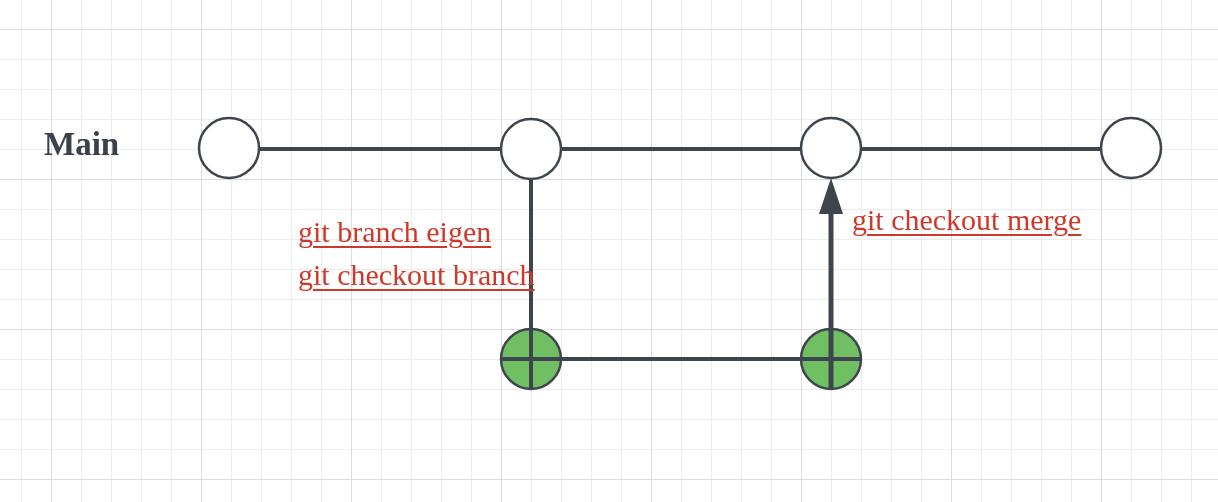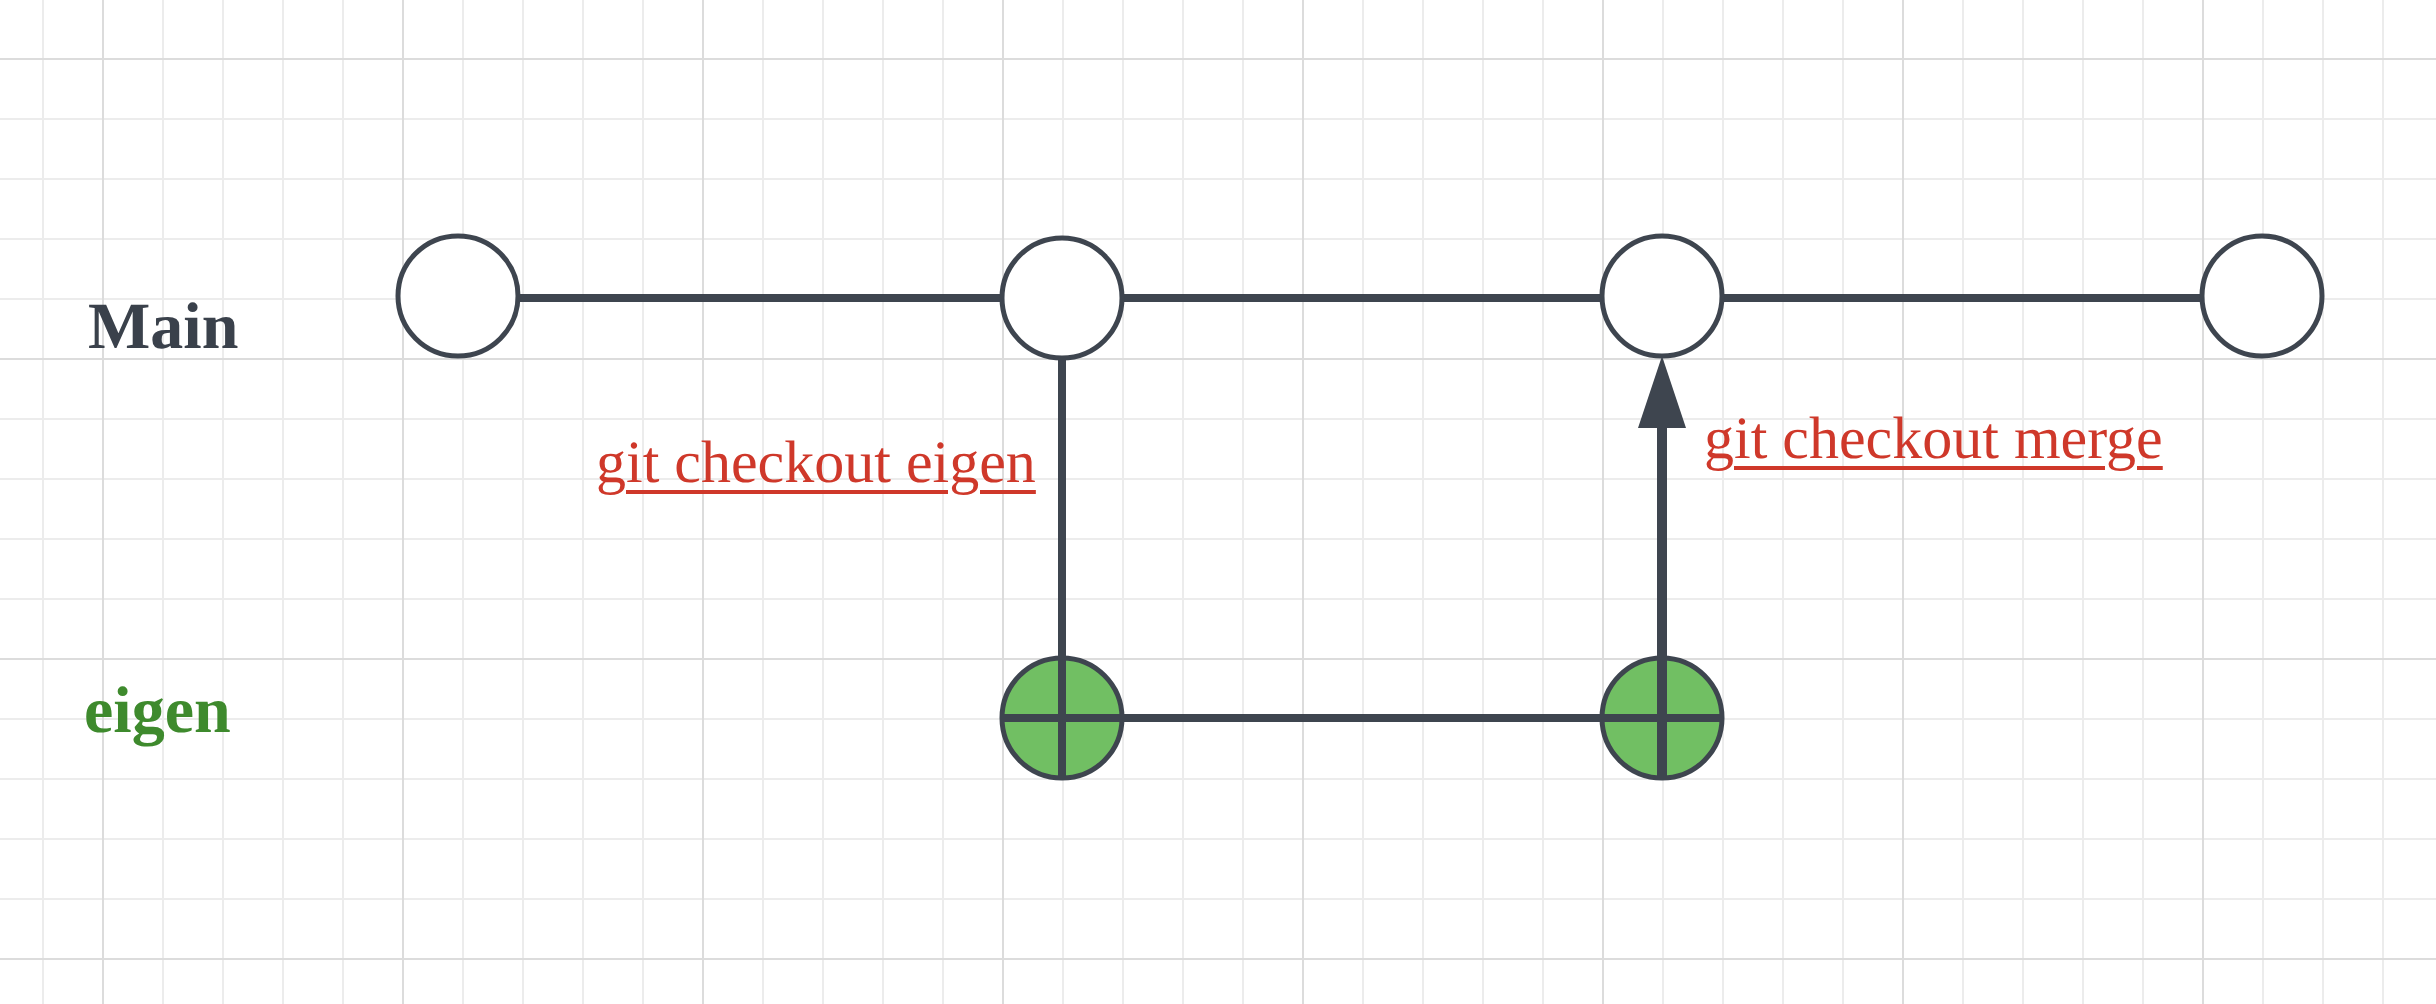--- a/index.html
+++ b/index.html
@@ -30,21 +30,21 @@
     width: 1218px;
     height: 502px;
   }
   .branch-label {
     position: absolute;
     font-weight: bold;
     font-size: 33px;
     line-height: 1.2;
     white-space: nowrap;
   }
-  .branch-label.main  { left: 44px; top: 125px; color: #3a414b; margin-top: 20px; }
+  .branch-label.main  { left: 44px; top: 125px; color: #3a414b; }
   .branch-label.eigen { left: 42px; top: 337px; color: #3e8a2d; }
   .cmd-block {
     position: absolute;
     color: #cf382a;
     font-size: 30px;
     white-space: nowrap;
   }
   .cmd-block .cmd-line {
     text-decoration: underline;
     text-decoration-thickness: 2px;
@@ -72,22 +72,22 @@
     <line x1="831" y1="389" x2="831" y2="211" stroke-width="5" stroke="#3e454f"></line>
     <polygon points="831,178 819,214 843,214" fill="#3e454f"></polygon>
 
     <circle cx="229" cy="148" r="30" stroke-width="2.5" fill="#ffffff" stroke="#3e454f"></circle>
     <circle cx="531" cy="149" r="30" stroke-width="2.5" fill="#ffffff" stroke="#3e454f"></circle>
     <circle cx="831" cy="148" r="30" stroke-width="2.5" fill="#ffffff" stroke="#3e454f"></circle>
     <circle cx="1131" cy="148" r="30" stroke-width="2.5" fill="#ffffff" stroke="#3e454f"></circle>
   </svg>
 
   <div class="branch-label main">Main</div>
-  <div class="branch-label eigen">eigen</div>
 
   <div class="cmd-block left">
-    <div class="cmd-line">git checkout eigen</div>
+    <div class="cmd-line">git branch eigen</div>
+    <div class="cmd-line">git checkout branch</div>
   </div>
   <div class="cmd-block right">
     <div class="cmd-line">git checkout merge</div>
   </div>
 
 </div>
 
 </body></html>

